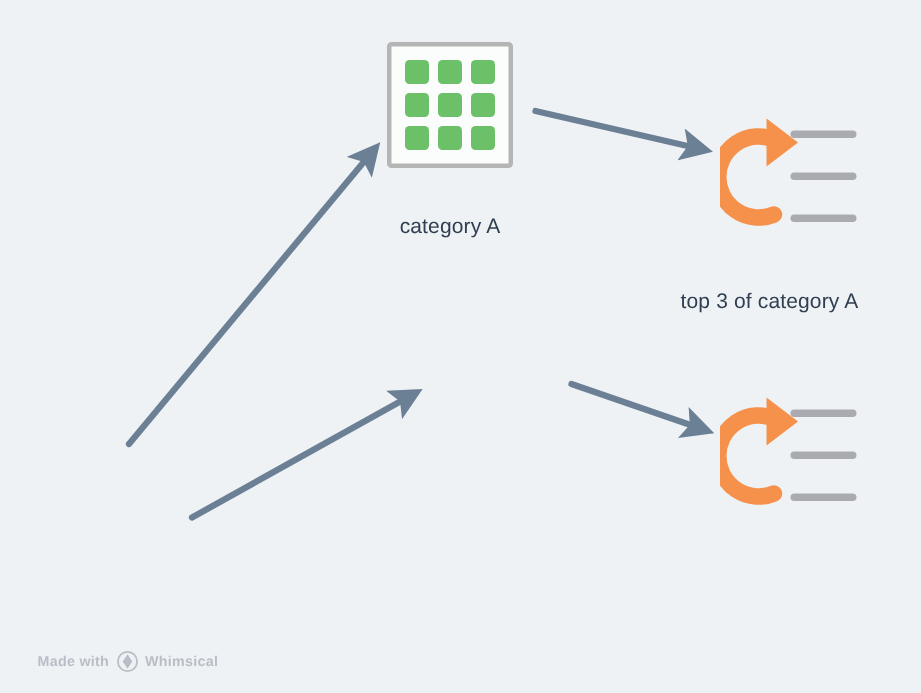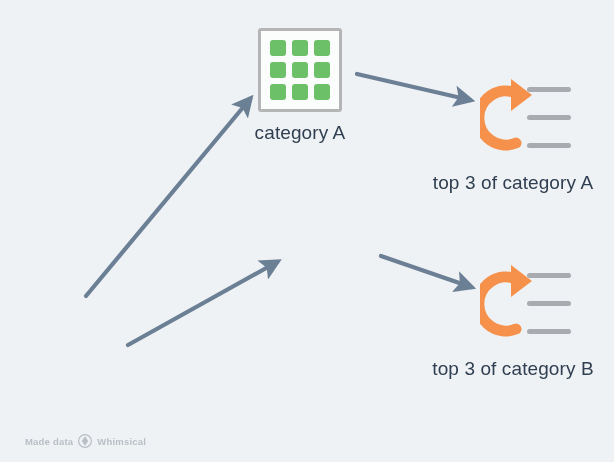--- a/index.html
+++ b/index.html
@@ -32,23 +32,24 @@
 
   
   .node {
     position: absolute;
   }
   .node-label {
     position: absolute;
     left: 50%;
     transform: translateX(-50%);
     white-space: nowrap;
-    font-size: 19px;
+    font-size: 14px;
     color: #2f3e50;
     letter-spacing: 0.1px;
+    margin-top: 20px;
   }
 
   
   #data-source {
     left: 26px;
     top: 300px;
     width: 92px;
     height: 92px;
   }
   .grid {
@@ -234,25 +235,24 @@
         <path d="M36 17
                  A 27 27 0 1 0 36 67" fill="none" stroke="#f5914b" stroke-width="11" stroke-linecap="round"></path>
         <path d="M31 3 L52 19 L31 35 Z" fill="#f5914b"></path>
       </svg>
       <div class="bars">
         <div class="bar bar-1"></div>
         <div class="bar bar-2"></div>
         <div class="bar bar-3"></div>
       </div>
     </div>
-    <div class="node-label">top 3 of category B</div>
   </div>
 
   <div id="watermark">
-    <span>Made data</span>
+    <span>Made with</span>
     <span class="wm-mark">
       <svg width="14" height="14" viewBox="0 0 14 14">
         <circle cx="7" cy="7" r="6.4" fill="none" stroke="#b9bec6" stroke-width="1.2"></circle>
         <path d="M7 2.2 L10.2 7 L7 11.8 L3.8 7 Z" fill="#b9bec6"></path>
       </svg>
     </span>
     <span>Whimsical</span>
   </div>
 
 </div>

